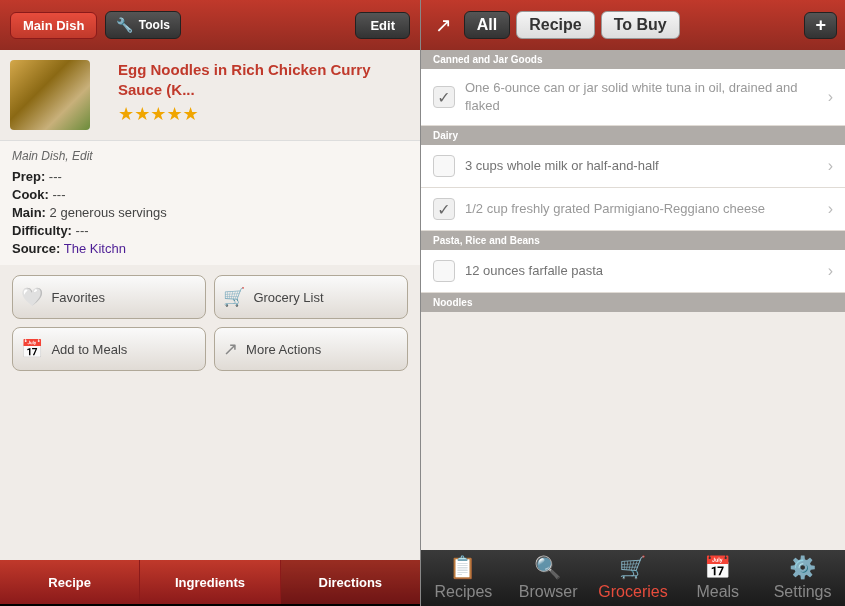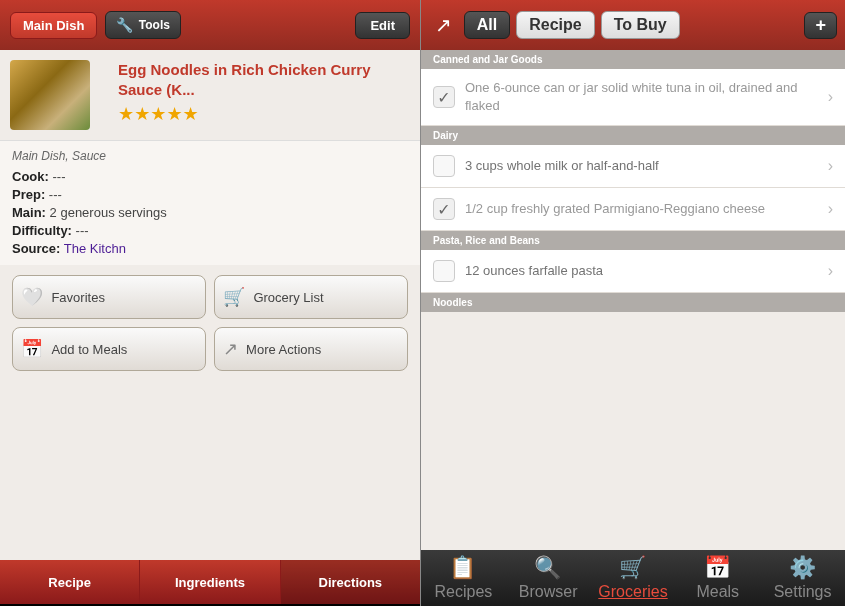--- a/index.html
+++ b/index.html
@@ -54,21 +54,21 @@
     .item-text.unchecked { color: #737373; }
     .chevron { color: #bbb; font-size: 16px; }
 
     .bottom-nav { background: linear-gradient(180deg, #3a3a3a 0%, #1a1a1a 100%); height: 56px; display: flex; align-items: center; }
     .nav-item { flex: 1; display: flex; flex-direction: column; align-items: center; justify-content: center; gap: 2px; cursor: pointer; padding: 4px 0; }
     .nav-icon { font-size: 22px; color: #888; }
     .nav-icon.active { color: #c0392b; }
     .nav-label { font-size: 16px; color: #888; }
     .nav-label.active { color: #c0392b; }
     .nav-item.active .nav-icon { color: #e74c3c; }
-    .nav-item.active .nav-label { color: #e74c3c; text-decoration: underline; }
+    .nav-item.active .nav-label { color: #e74c3c; }
 
     .wrench-icon::before { content: '🔧'; font-size: 14px; }
   </style>
 </head>
 <body>
 
 <div class="left-panel">
 
   <div class="left-header">
     <button class="btn-main-dish">Main Dish</button>
@@ -83,23 +83,23 @@
     <div class="recipe-thumbnail">
       <div class="recipe-thumb-img"></div>
     </div>
     <div class="recipe-title-block">
       <div class="recipe-title">Egg Noodles in Rich Chicken Curry Sauce (K...</div>
       <div class="stars">★★★★★</div>
     </div>
   </div>
 
   <div class="recipe-meta">
-    <div class="recipe-category">Main Dish, Sauce</div>
+    <div class="recipe-category">Main Dish, Edit</div>
+    <div class="meta-row"><strong>Prep:</strong> <span>---</span></div>
     <div class="meta-row"><strong>Cook:</strong> <span>---</span></div>
-    <div class="meta-row"><strong>Prep:</strong> <span>---</span></div>
     <div class="meta-row"><strong>Main:</strong> <span>2 generous servings</span></div>
     <div class="meta-row"><strong>Difficulty:</strong> <span>---</span></div>
     <div class="meta-row"><strong>Source:</strong> <a class="meta-link" href="#">The Kitchn</a></div>
   </div>
 
   <div class="action-buttons">
     <button class="action-btn">
       <span class="action-btn-icon">🤍</span>
       <span>Favorites</span>
     </button>

